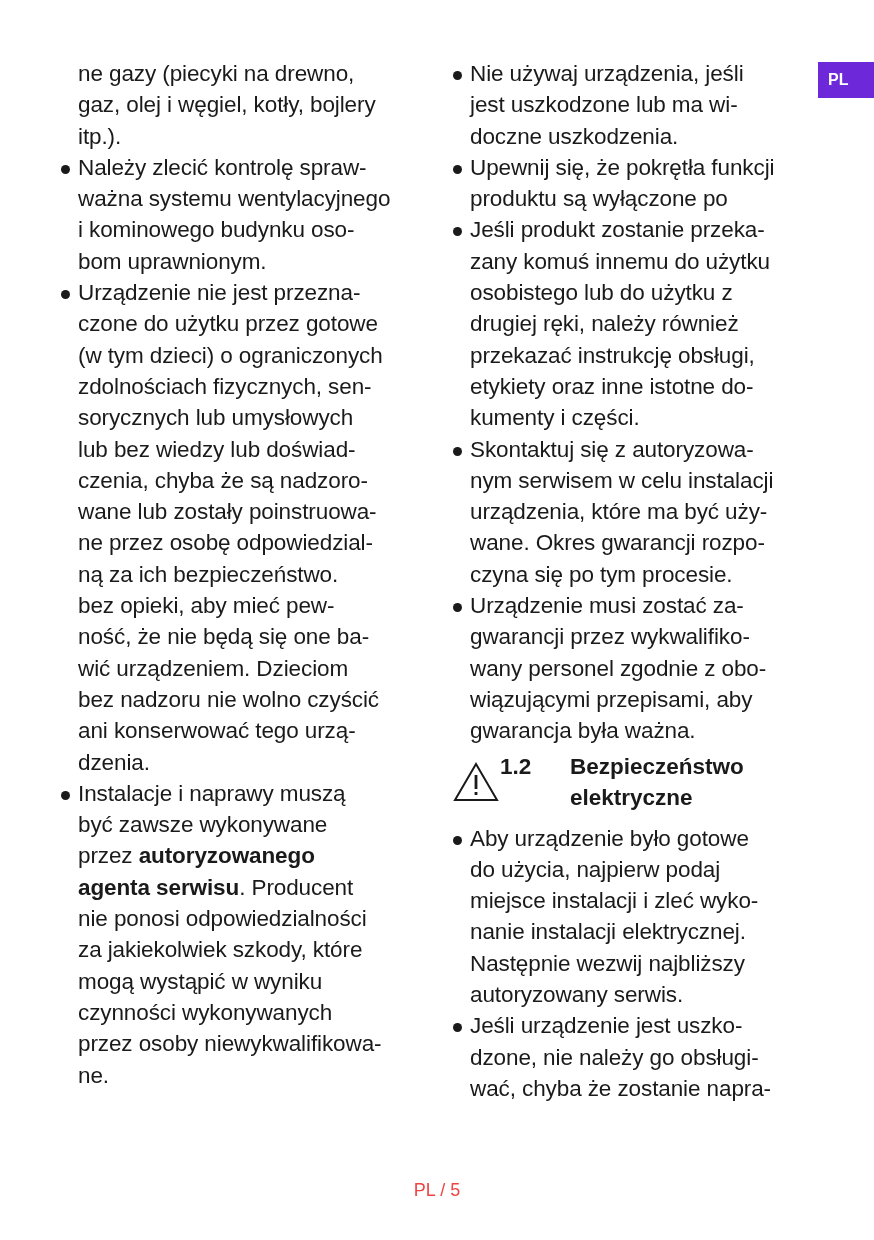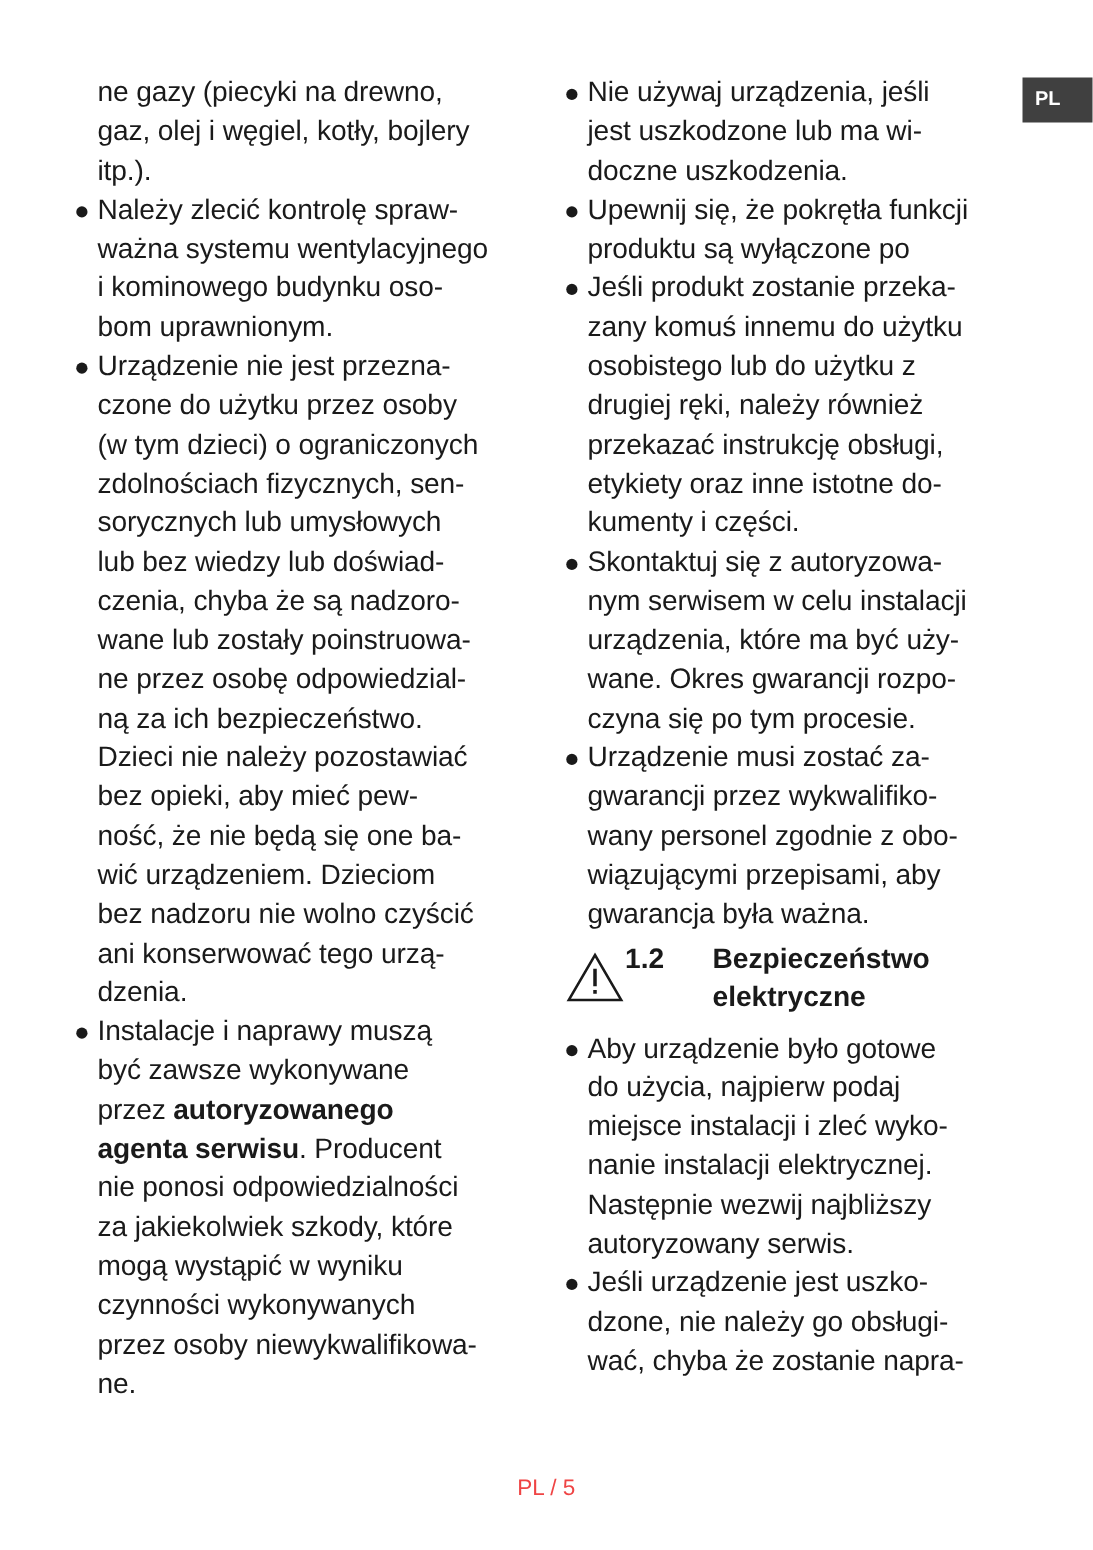--- a/index.html
+++ b/index.html
@@ -10,48 +10,47 @@
     .col-right { left:452px; width:370px; }
     .line { font-size:22.5px; line-height:31.3px; white-space:nowrap; height:31.3px; letter-spacing:-0.1px; }
     .line.ind { padding-left:18px; }
     .line.bul { position:relative; padding-left:18px; }
     .line.bul::before { content:""; position:absolute; left:1px; top:13px; width:9px; height:9px; border-radius:50%; background:#1a1a1a; }
     b { font-weight:700; }
     .heading { position:relative; height:66px; margin:4px 0 6px 0; }
     .heading .warn { position:absolute; left:0; top:10px; width:48px; height:42px; }
     .heading .num { position:absolute; left:48px; top:0; font-size:22.5px; font-weight:700; line-height:31px; }
     .heading .title { position:absolute; left:118px; top:0; font-size:22.5px; font-weight:700; line-height:31px; }
-    .lang-tab { position:absolute; left:818px; top:62px; width:56px; height:36px; background:#404040; color:#fff;
+    .lang-tab { position:absolute; left:818px; top:62px; width:56px; height:36px; background:#6d28d9; color:#fff;
       font-weight:700; font-size:16px; line-height:36px; padding-left:10px; box-sizing:border-box; }
     .footer { position:absolute; top:1180px; left:0; width:874px; text-align:center; font-size:18px; color:#ef4444; }
   </style>
 </head>
 <body>
 
 <div class="lang-tab">PL</div>
 
 <div class="col col-left">
   <div class="line ind">ne gazy (piecyki na drewno,</div>
   <div class="line ind">gaz, olej i węgiel, kotły, bojlery</div>
   <div class="line ind">itp.).</div>
   <div class="line bul">Należy zlecić kontrolę spraw-</div>
   <div class="line ind">ważna systemu wentylacyjnego</div>
   <div class="line ind">i kominowego budynku oso-</div>
   <div class="line ind">bom uprawnionym.</div>
   <div class="line bul">Urządzenie nie jest przezna-</div>
-  <div class="line ind">czone do użytku przez osoby</div>
+  <div class="line ind">czone do użytku przez gotowe</div>
   <div class="line ind">(w tym dzieci) o ograniczonych</div>
   <div class="line ind">zdolnościach fizycznych, sen-</div>
   <div class="line ind">sorycznych lub umysłowych</div>
   <div class="line ind">lub bez wiedzy lub doświad-</div>
   <div class="line ind">czenia, chyba że są nadzoro-</div>
   <div class="line ind">wane lub zostały poinstruowa-</div>
   <div class="line ind">ne przez osobę odpowiedzial-</div>
   <div class="line ind">ną za ich bezpieczeństwo.</div>
-  <div class="line ind">Dzieci nie należy pozostawiać</div>
   <div class="line ind">bez opieki, aby mieć pew-</div>
   <div class="line ind">ność, że nie będą się one ba-</div>
   <div class="line ind">wić urządzeniem. Dzieciom</div>
   <div class="line ind">bez nadzoru nie wolno czyścić</div>
   <div class="line ind">ani konserwować tego urzą-</div>
   <div class="line ind">dzenia.</div>
   <div class="line bul">Instalacje i naprawy muszą</div>
   <div class="line ind">być zawsze wykonywane</div>
   <div class="line ind"><span>przez </span><b>autoryzowanego</b></div>
   <div class="line ind"><b>agenta serwisu</b><span>. Producent</span></div>

